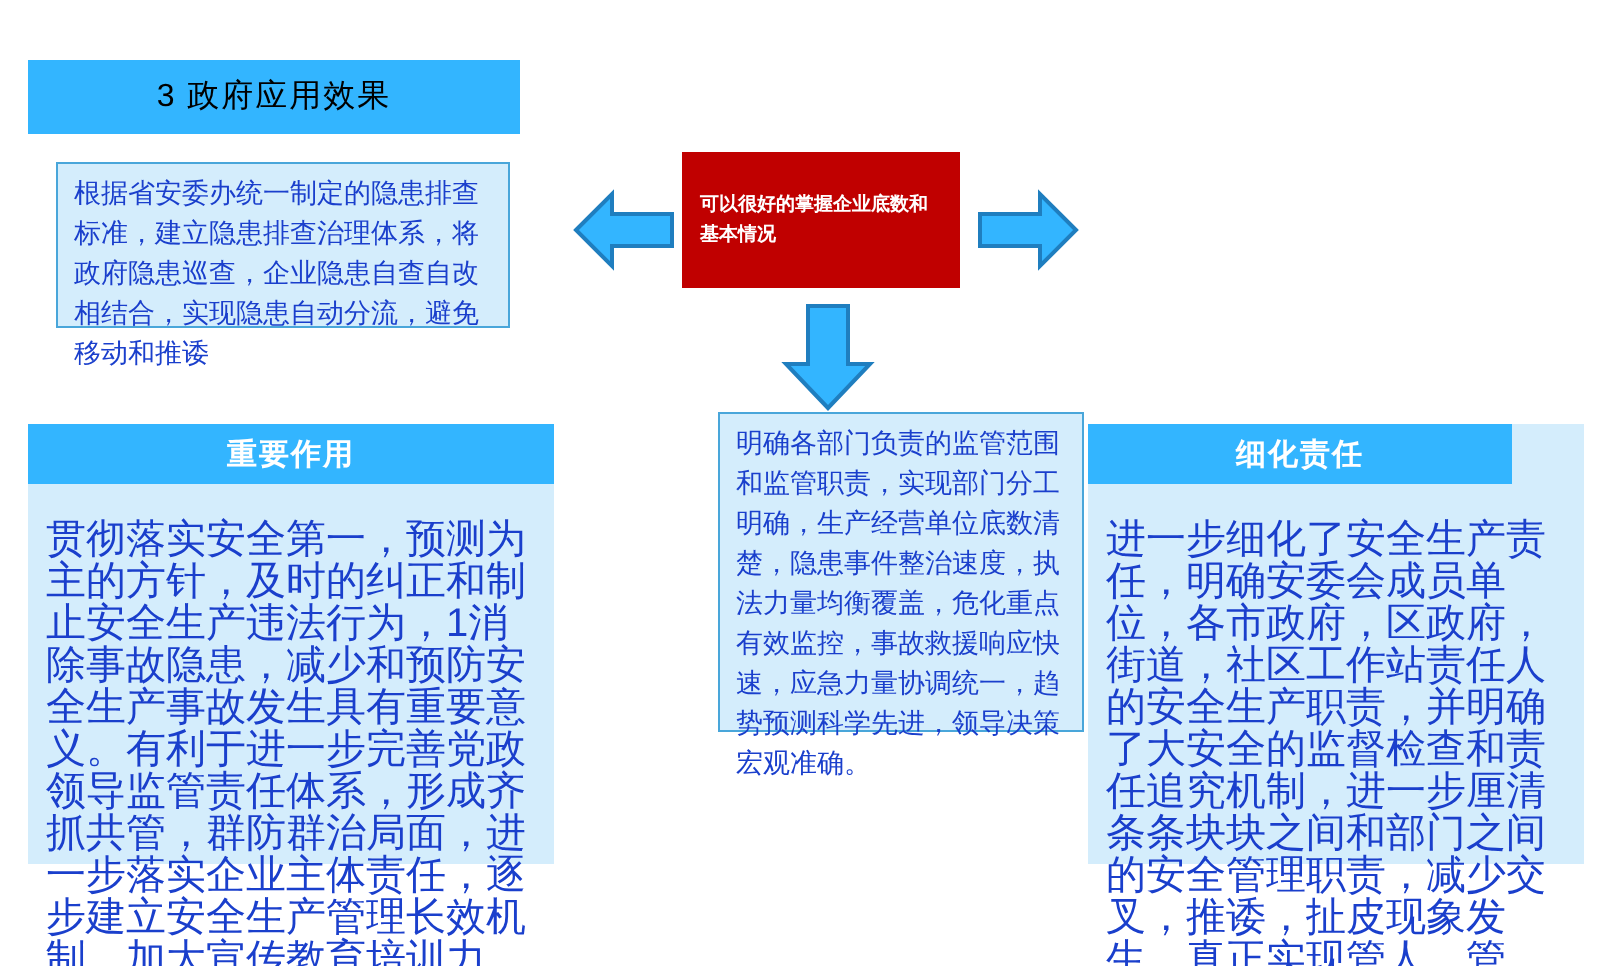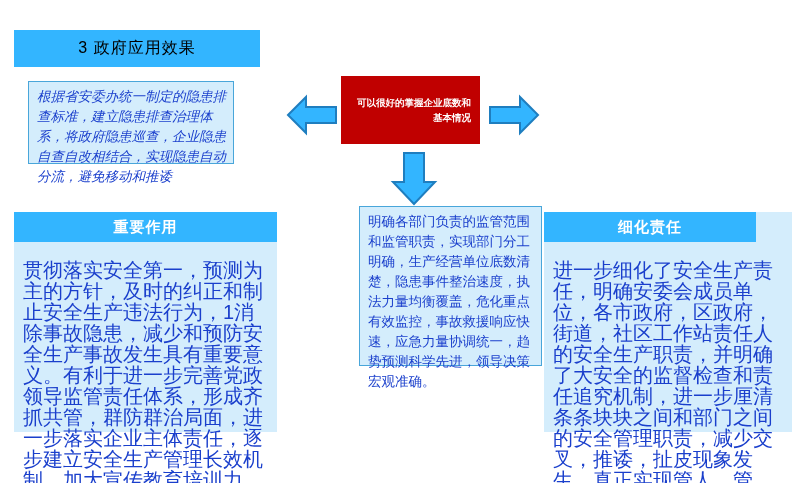--- a/index.html
+++ b/index.html
@@ -48,24 +48,23 @@
     font-size: 13.5px;
     line-height: 20px;
     text-align: left;
     word-break: break-all;
   }
 
   
   .card-left-top {
     left: 28px;
     top: 81px;
-    width: 206px;
+    width: 227px;
     height: 83px;
     padding: 5px 7px 4px 8px;
-    font-style: italic;
   }
 
   
   .card-right-top {
     left: 546px;
     top: 81px;
     width: 246px;
     height: 83px;
     padding: 5px 7px 4px 8px;
   }
@@ -137,21 +136,21 @@
     display: flex;
     align-items: center;
     justify-content: center;
     padding: 0 9px;
   }
   .core-box-text {
     color: #ffffff;
     font-size: 9.5px;
     font-weight: bold;
     line-height: 15px;
-    text-align: right;
+    text-align: left;
     word-break: break-all;
   }
 
   
   .arrow { position: absolute; }
   .arrow svg { display: block; }
 
   .arrow-left   { left: 286px; top: 89px; }
   .arrow-right  { left: 488px; top: 89px; }
   .arrow-down   { left: 385px; top: 150px; }

